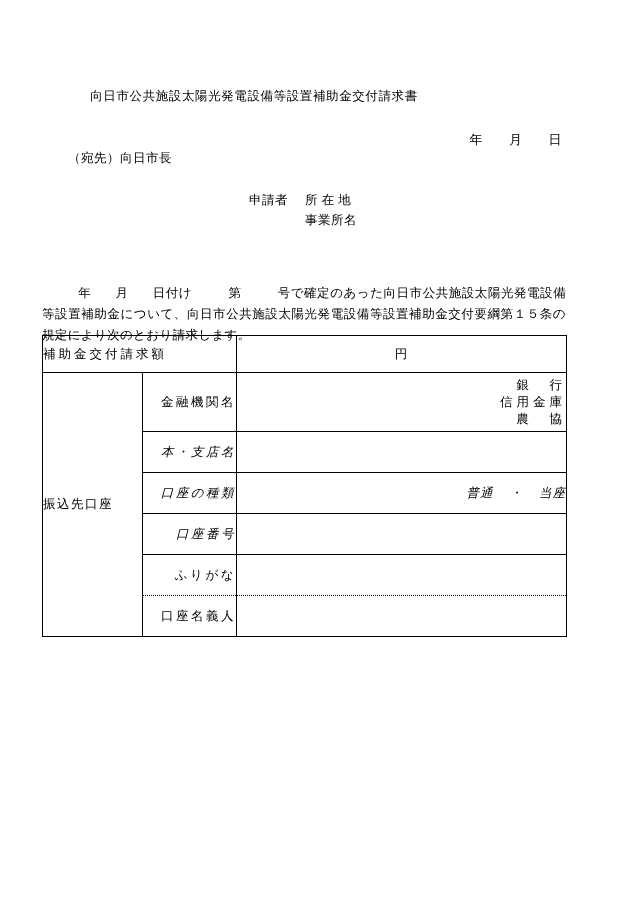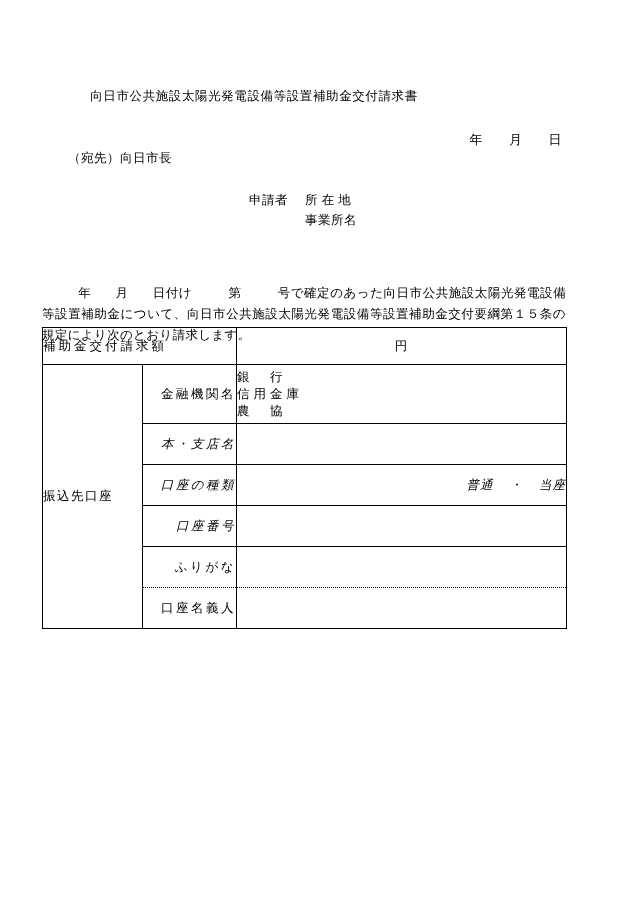--- a/index.html
+++ b/index.html
@@ -103,21 +103,21 @@
     display: inline-block;
     width: 24px;
   }
   .body-text .sp-m {
     display: inline-block;
     width: 36px;
   }
   table.form-table {
     position: absolute;
     left: 42px;
-    top: 327px;
+    top: 335px;
     width: 524px;
     border-collapse: collapse;
     font-size: 12.5px;
     table-layout: fixed;
     border-radius: 15px;
   }
   table.form-table td {
     border: 1px solid #000000;
     padding: 0;
     vertical-align: middle;
@@ -138,21 +138,21 @@
     text-align: left;
     padding-left: 10px;
     letter-spacing: 1.5px;
     white-space: nowrap;
   }
   .amount-cell {
     text-align: center;
     letter-spacing: 1px;
   }
   .bank-types {
-    text-align: left;
+    text-align: right;
     padding-right: 14px;
     line-height: 17px;
     font-size: 12.5px;
     margin-top: 21px;
   }
   .bank-types div {
     letter-spacing: 4px;
     white-space: nowrap;
   }
   .account-type {

